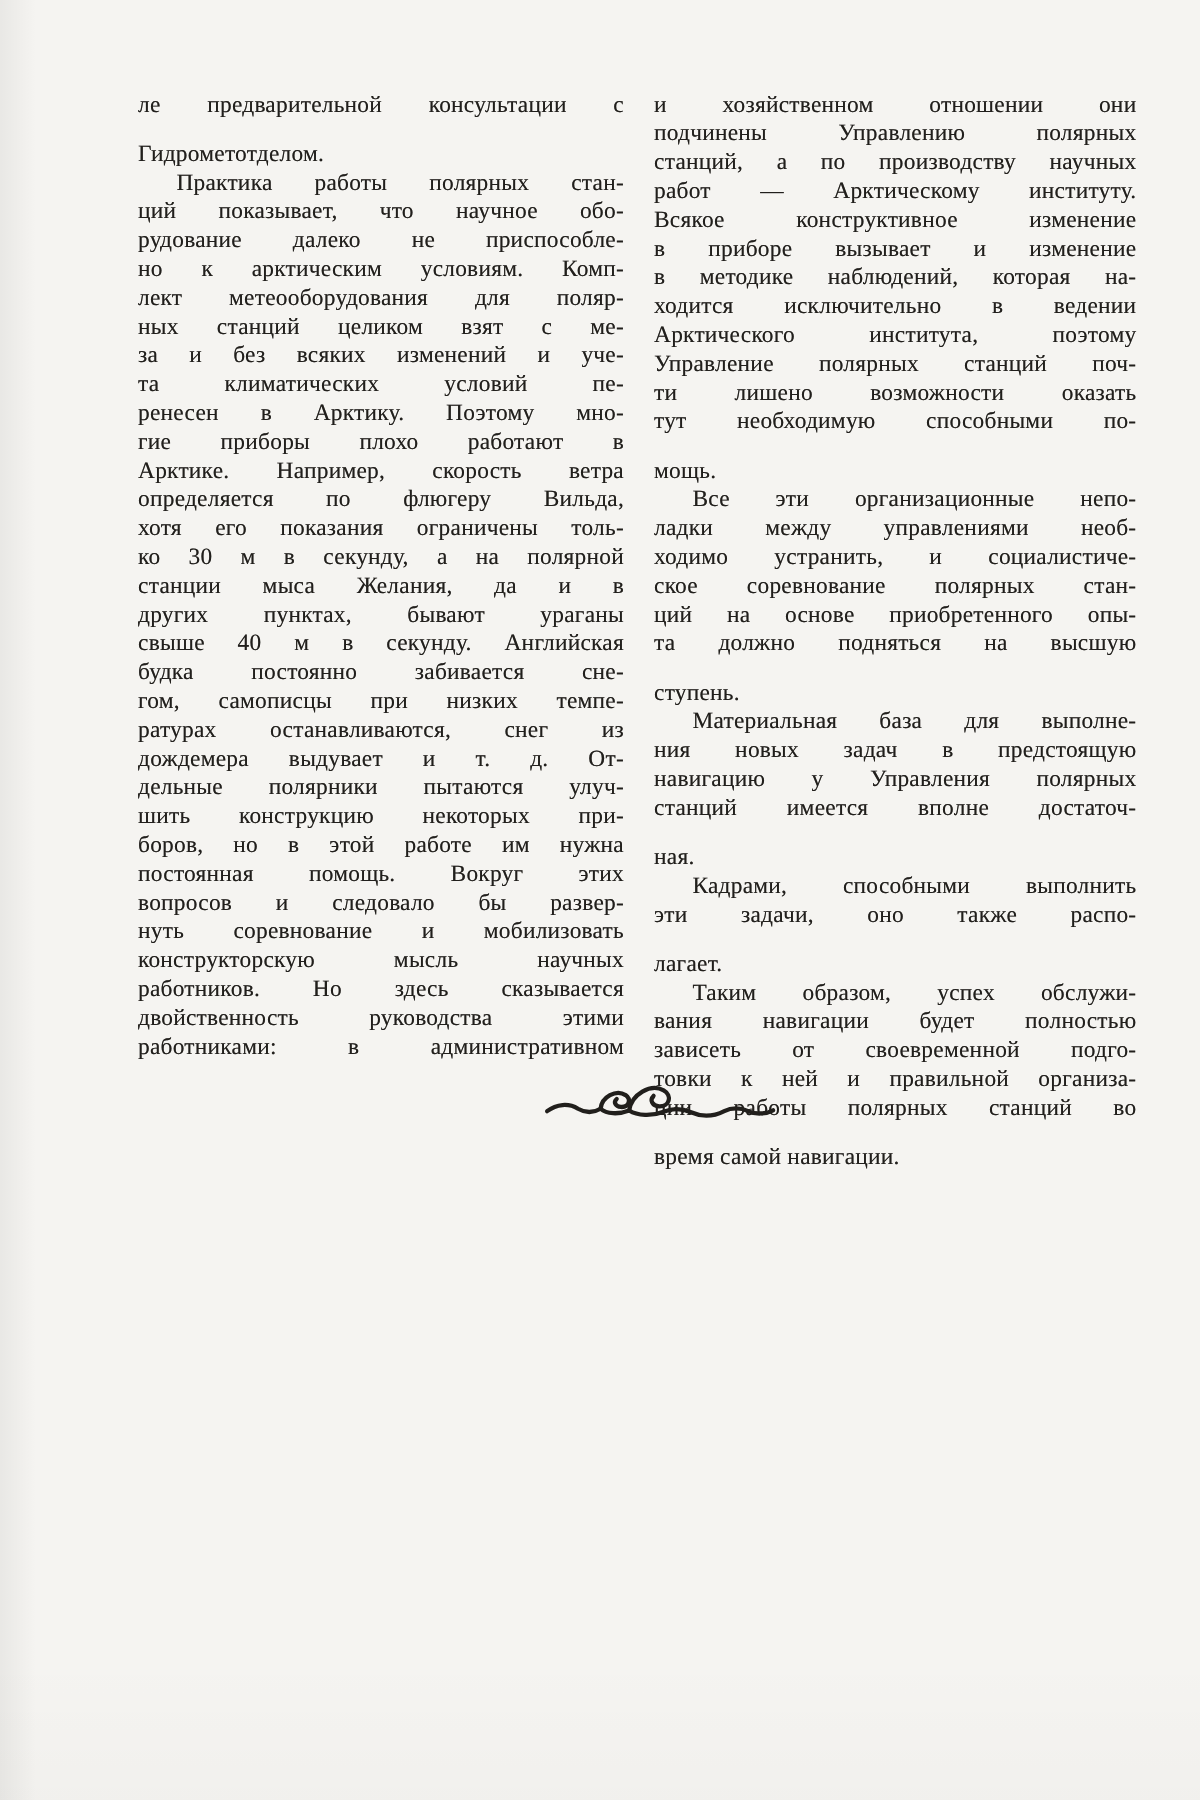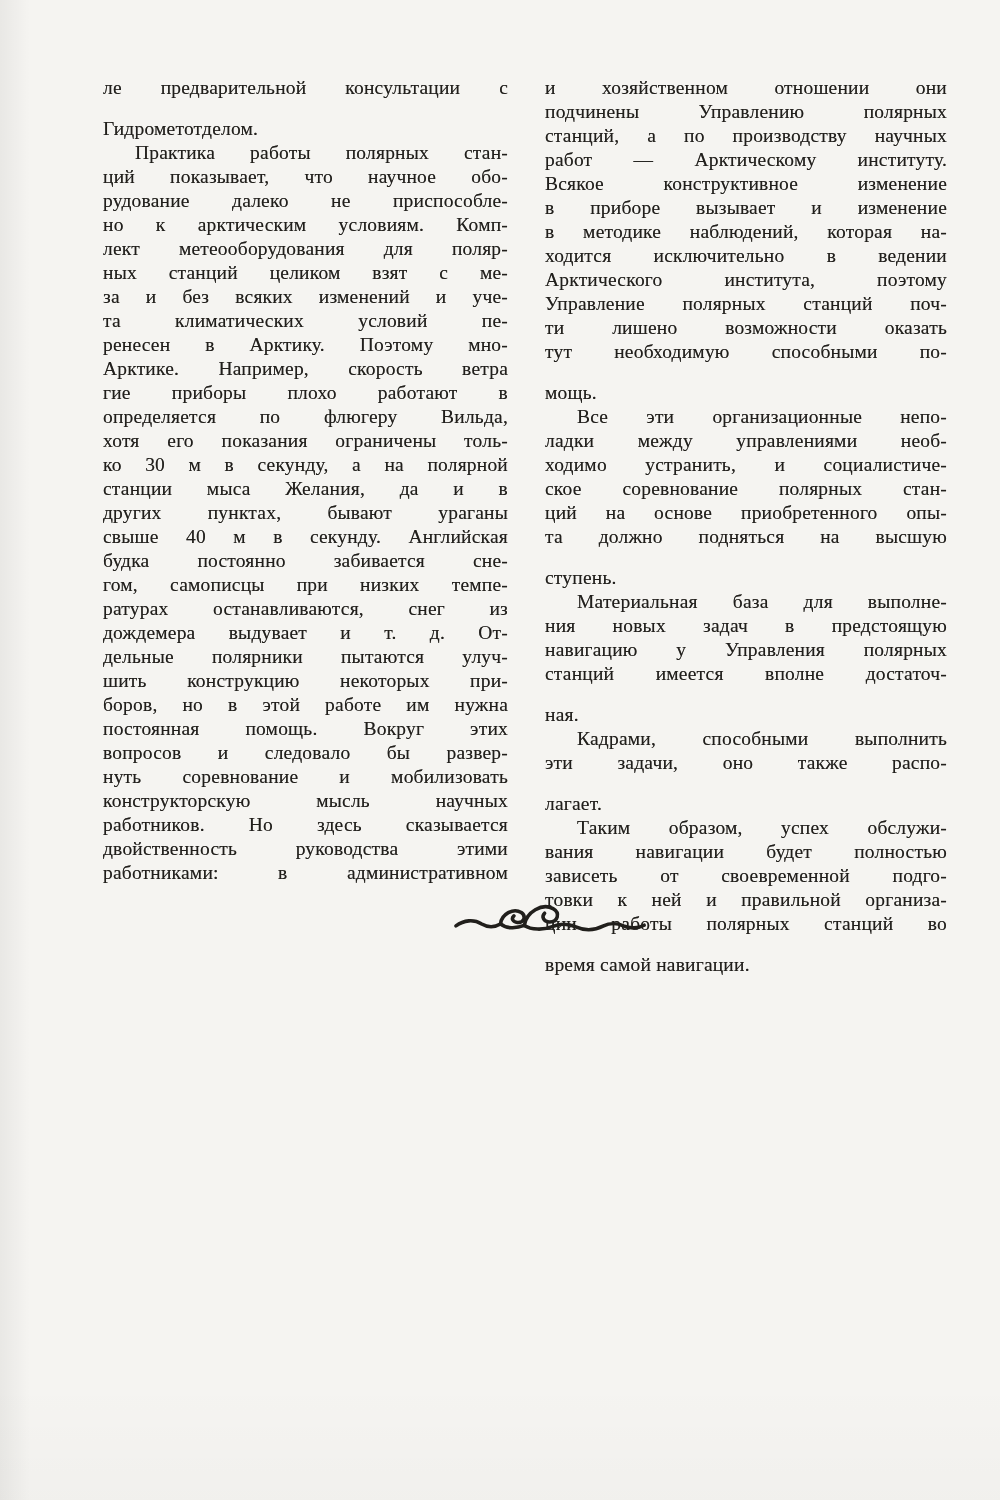--- a/index.html
+++ b/index.html
@@ -22,21 +22,21 @@
       linear-gradient(90deg, rgba(0,0,0,0.05), rgba(0,0,0,0) 3%),
       linear-gradient(0deg, rgba(0,0,0,0.015), rgba(0,0,0,0) 8%);
   }
   .col {
     position: absolute;
     top: 76px;
     font-size: 19.5px;
     line-height: 24px;
     letter-spacing: 0.2px;
   }
-  .col-left  { left: 103px; width: 405px; }
+  .col-left  { left: 115px; width: 405px; }
   .col-right { left: 545px; width: 402px; }
   .line {
     text-align: justify;
     text-align-last: justify;
     white-space: normal;
     text-shadow: 0 0 0.4px rgba(33,31,28,0.55);
   }
   .line.indent { text-indent: 32px; }
   .line.end {
     text-align: left;
@@ -68,22 +68,22 @@
       <div class="line end">Гидрометотделом.</div>
       <div class="line indent">Практика работы полярных стан-</div>
       <div class="line">ций показывает, что научное обо-</div>
       <div class="line">рудование далеко не приспособле-</div>
       <div class="line">но к арктическим условиям. Комп-</div>
       <div class="line">лект метеооборудования для поляр-</div>
       <div class="line">ных станций целиком взят с ме-</div>
       <div class="line">за и без всяких изменений и уче-</div>
       <div class="line">та климатических условий пе-</div>
       <div class="line">ренесен в Арктику. Поэтому мно-</div>
+      <div class="line">гие приборы плохо работают в</div>
       <div class="line">Арктике. Например, скорость ветра</div>
-      <div class="line">гие приборы плохо работают в</div>
       <div class="line">определяется по флюгеру Вильда,</div>
       <div class="line">хотя его показания ограничены толь-</div>
       <div class="line">ко 30 м в секунду, а на полярной</div>
       <div class="line">станции мыса Желания, да и в</div>
       <div class="line">других пунктах, бывают ураганы</div>
       <div class="line">свыше 40 м в секунду. Английская</div>
       <div class="line">будка постоянно забивается сне-</div>
       <div class="line">гом, самописцы при низких темпе-</div>
       <div class="line">ратурах останавливаются, снег из</div>
       <div class="line">дождемера выдувает и т. д. От-</div>

